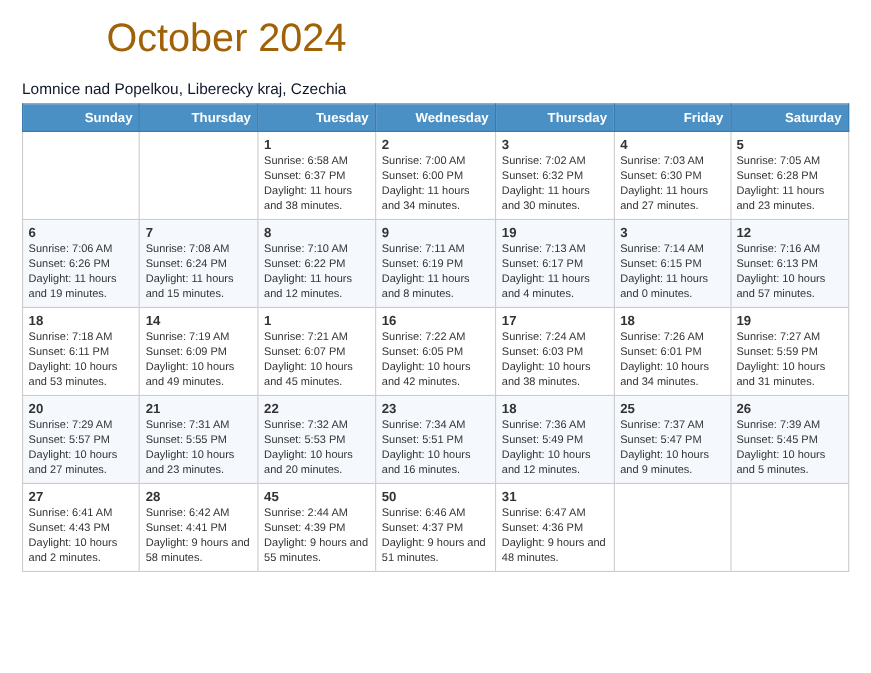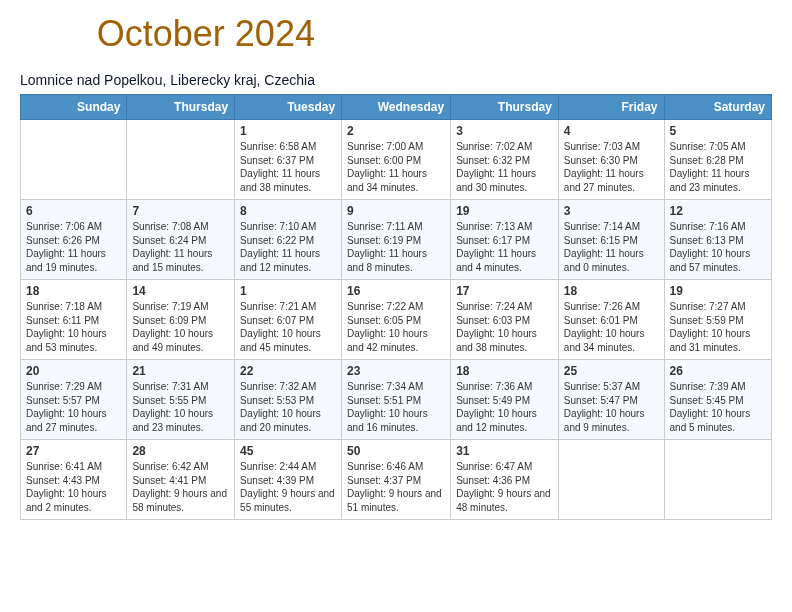--- a/index.html
+++ b/index.html
@@ -274,21 +274,21 @@
 Daylight: 10 hours and 16 minutes.</div>
           </td>
           <td>
             <span class="day-num">18</span>
             <div class="day-detail">Sunrise: 7:36 AM
 Sunset: 5:49 PM
 Daylight: 10 hours and 12 minutes.</div>
           </td>
           <td>
             <span class="day-num">25</span>
-            <div class="day-detail">Sunrise: 5:37 AM
+            <div class="day-detail">Sunrise: 7:37 AM
 Sunset: 5:47 PM
 Daylight: 10 hours and 9 minutes.</div>
           </td>
           <td>
             <span class="day-num">26</span>
             <div class="day-detail">Sunrise: 7:39 AM
 Sunset: 5:45 PM
 Daylight: 10 hours and 5 minutes.</div>
           </td>
         </tr>

